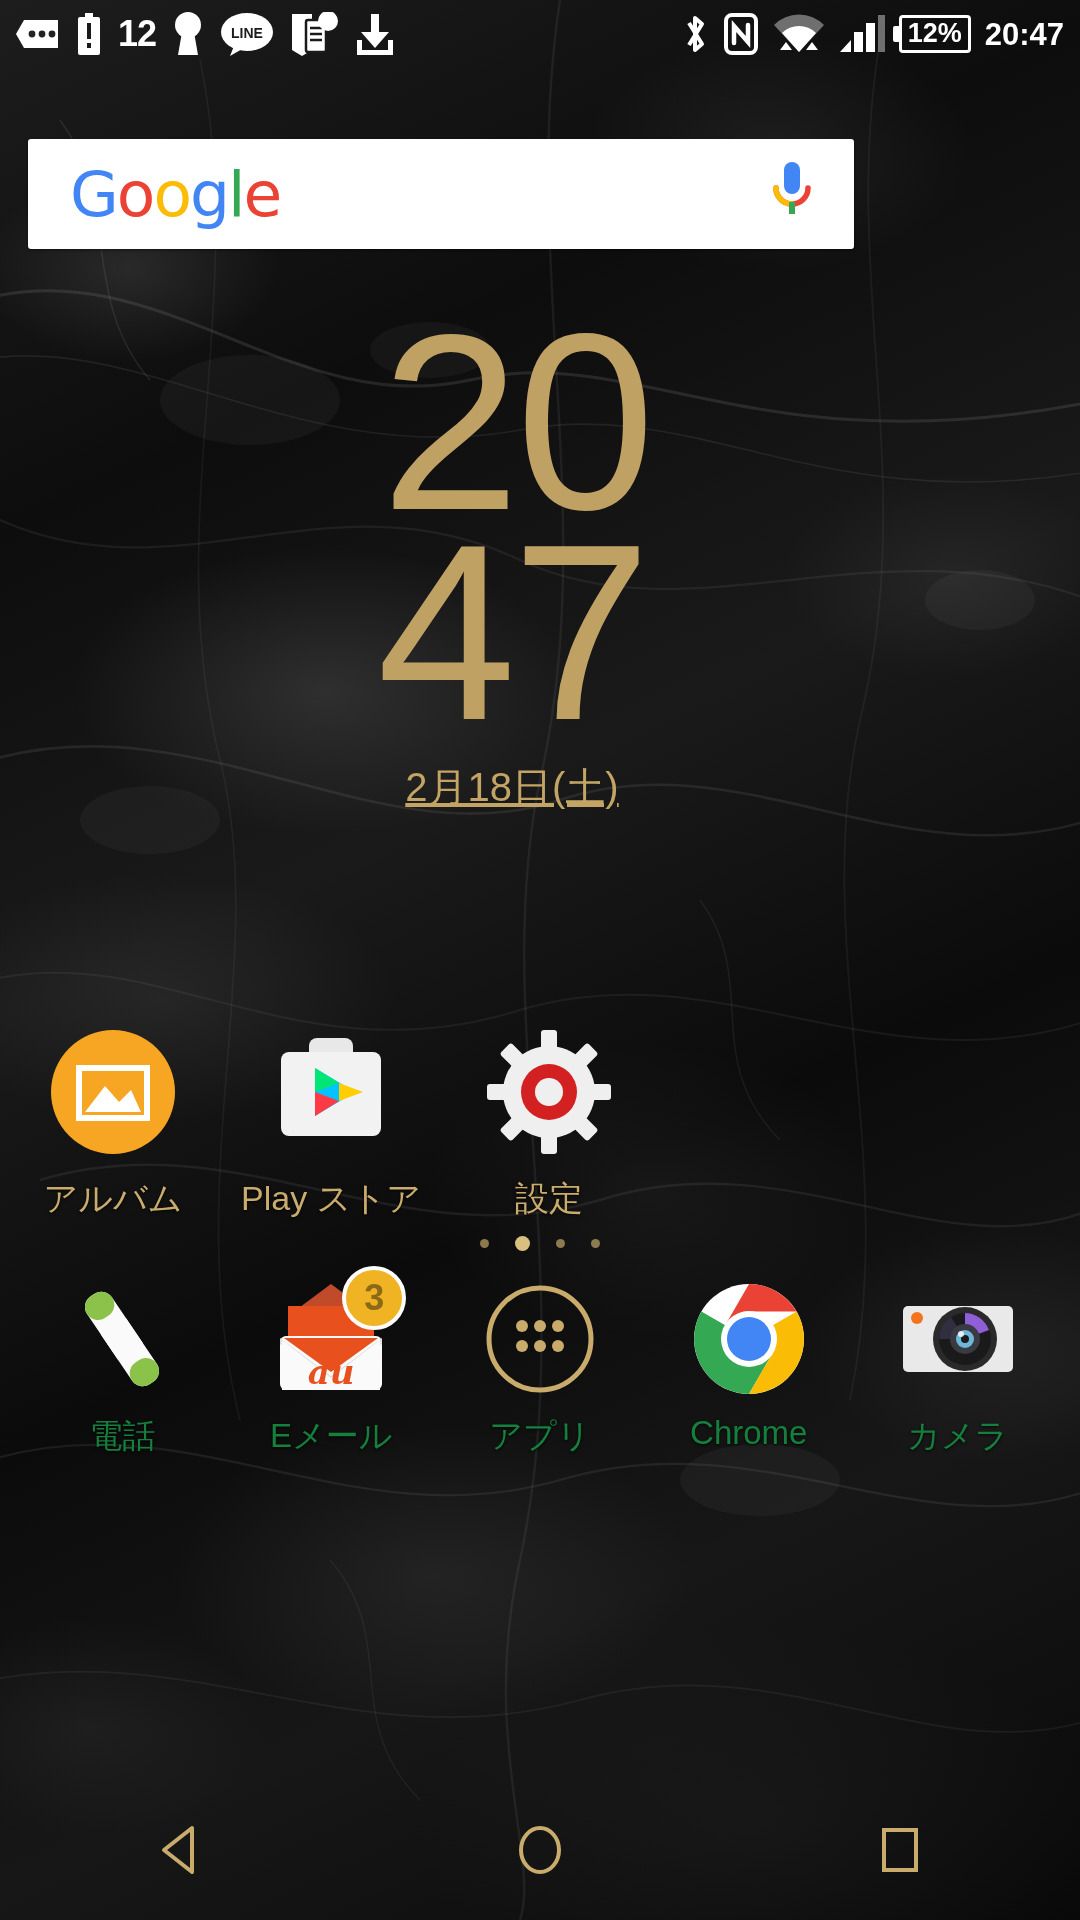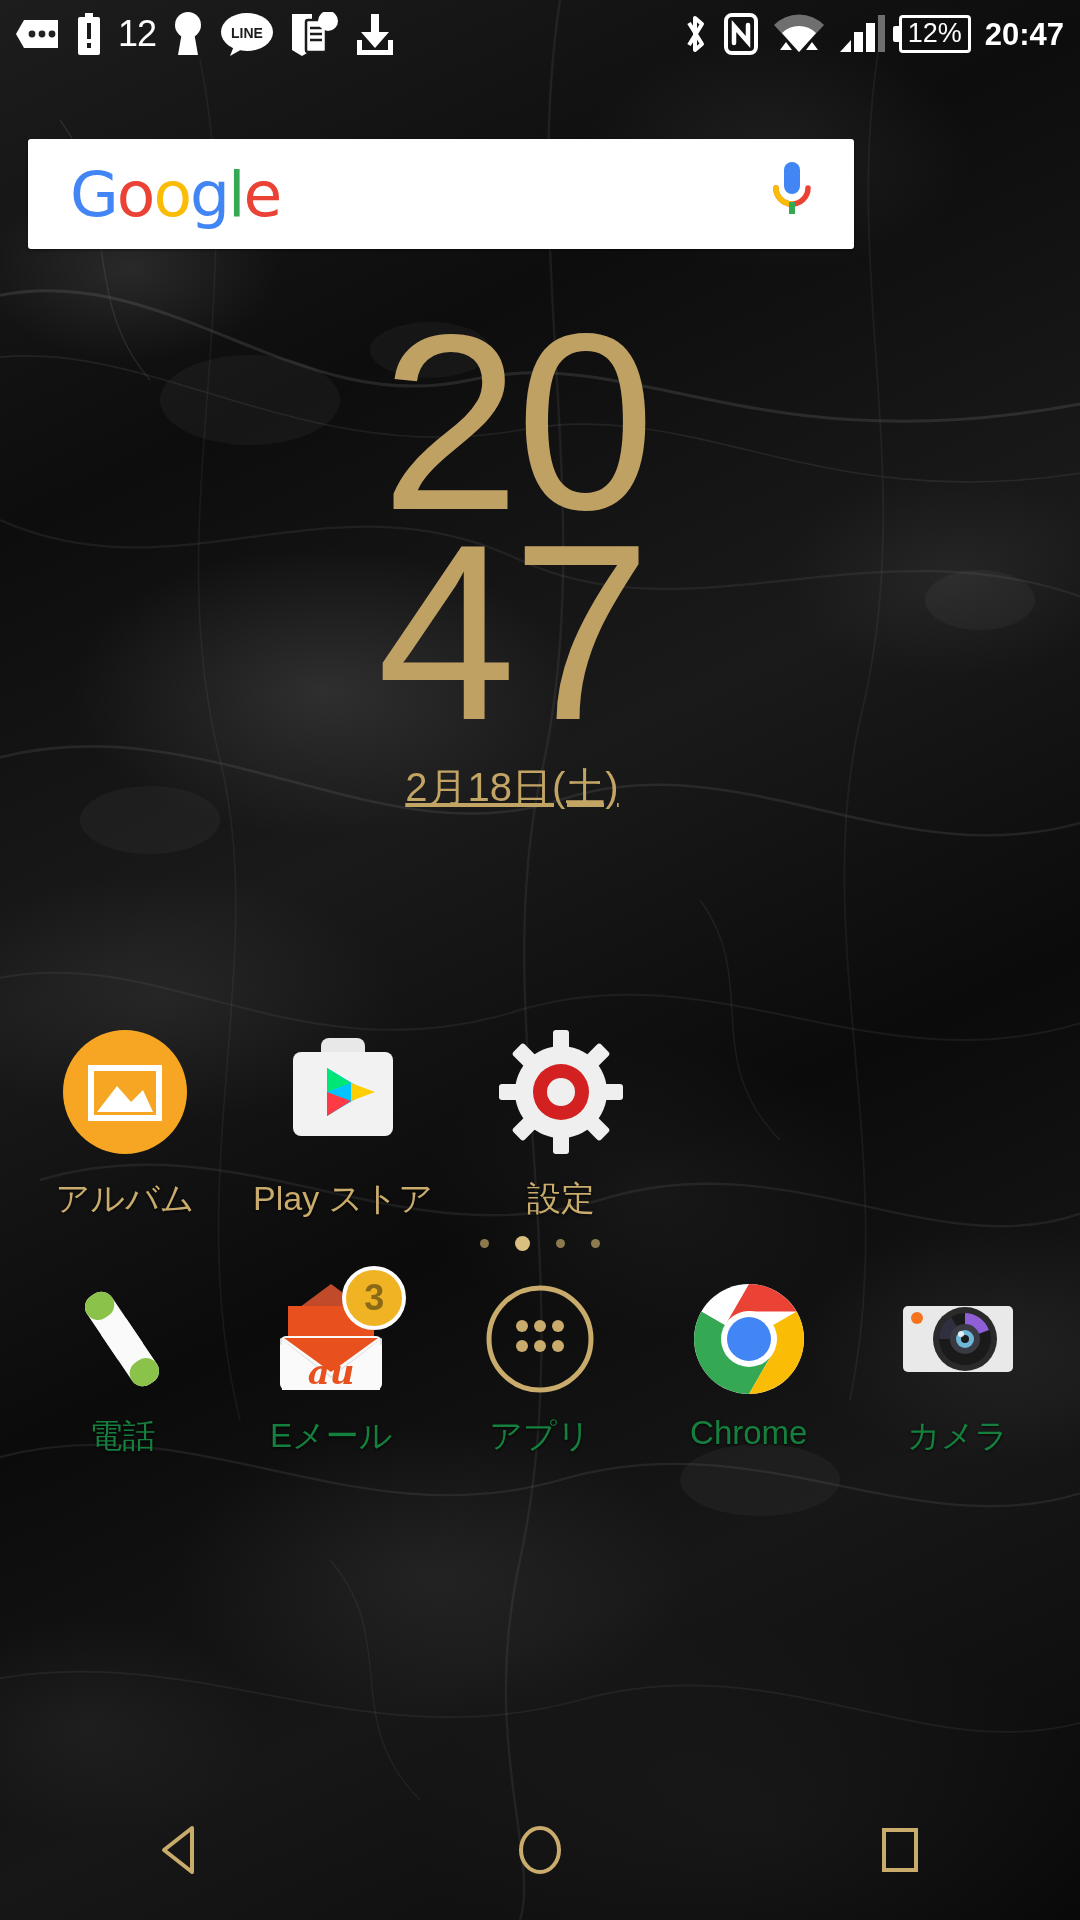--- a/index.html
+++ b/index.html
@@ -33,25 +33,25 @@
   
   #statusbar{
     position:absolute; top:0; left:0; width:1080px; height:68px;
     display:flex; align-items:center; padding:0 16px;
     color:#fff;
   }
   #statusbar .left{ display:flex; align-items:center; gap:16px; flex:1; }
   #statusbar .right{ display:flex; align-items:center; gap:14px; }
   .sicon{ display:flex; align-items:center; justify-content:flex-start; }
   .unread-count{
-    font-size:36px; font-weight:normal; letter-spacing:-1px; line-height:1;
+    font-size:36px; font-weight:bold; letter-spacing:-1px; line-height:1;
   }
   .batt-box{
     border:3px solid #fff; border-radius:4px; padding:1px 6px 2px 6px;
-    font-size:27px; font-weight:normal; line-height:1.05; position:relative;
+    font-size:27px; font-weight:bold; line-height:1.05; position:relative;
   }
   .batt-box:before{
     content:""; position:absolute; left:-9px; top:50%; transform:translateY(-50%);
     width:6px; height:16px; background:#fff; border-radius:2px 0 0 2px;
   }
   #clock-status{ font-size:31px; font-weight:bold; letter-spacing:0px; line-height:1; }
 
   
   #searchbar{
     position:absolute; left:28px; top:139px; width:826px; height:110px;
@@ -79,21 +79,21 @@
     letter-spacing:-4px; color:#c0a164;
   }
   #clock-hh{ margin-right:-8px; }
   #clock-date{
     margin-top:22px; font-size:40px; color:#c2a464; letter-spacing:0px;text-decoration:underline;
   }
 
   
   #appgrid{
     position:absolute; left:0; top:1028px; width:1080px;
-    display:flex; padding-left:16px;
+    display:flex; padding-left:4px;
   }
   .app-cell{
     width:218px; display:flex; flex-direction:column; align-items:center;
   }
   .app-ico{ width:128px; height:128px; position:relative; }
   .app-label{
     margin-top:20px; font-size:34px; color:#c9ab6b;
     white-space:nowrap; text-shadow:0 1px 3px rgba(0,0,0,.85);
   }
 

